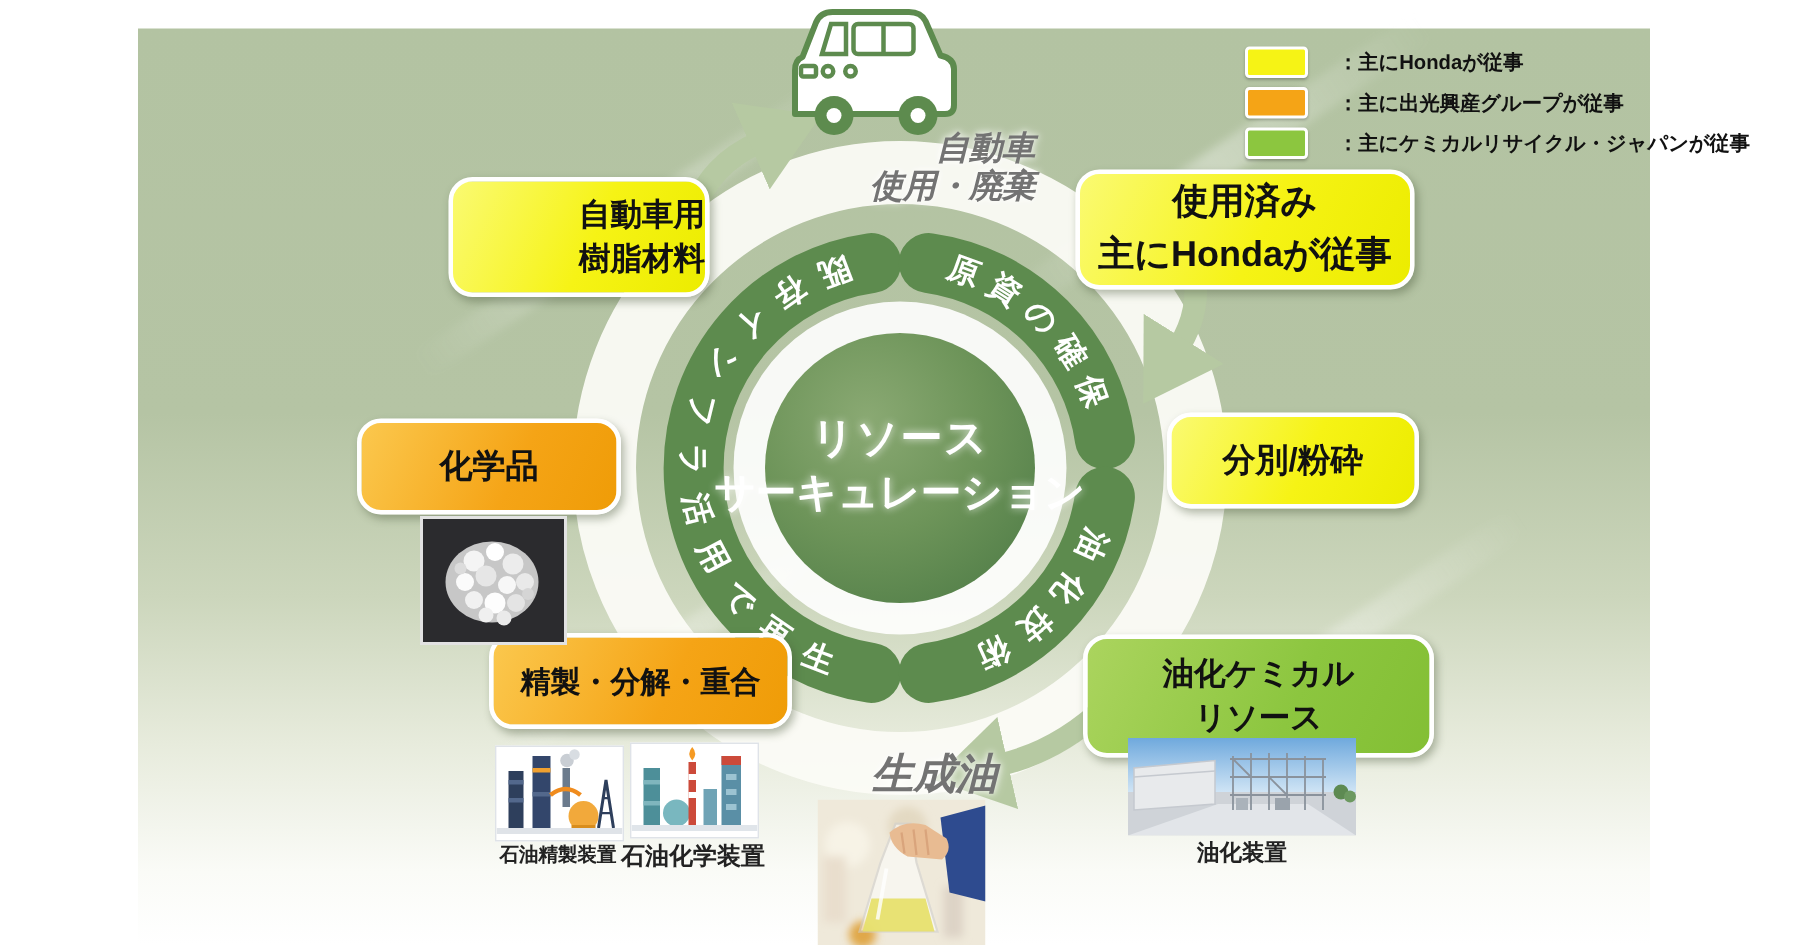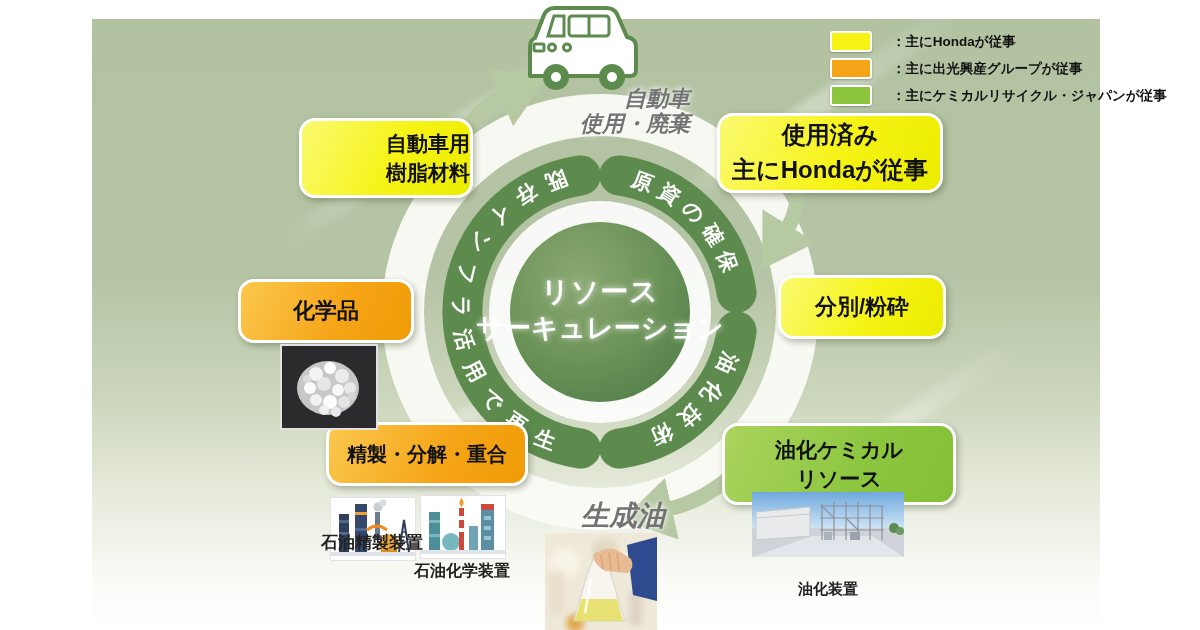--- a/index.html
+++ b/index.html
@@ -38,23 +38,23 @@
   .swatch{width:38px;height:17px;border:2px solid #fff;border-radius:3px;
           box-shadow:0 1px 2px rgba(0,0,0,.25);flex:none;}
   .legend-label{font-size:13.5px;font-weight:bold;color:#111;margin-left:20px;white-space:nowrap;}
   .photo{position:absolute;display:block;}
   .p-pellets{left:280px;top:344px;width:94px;height:82px;border:2px solid #e2e2e2;}
   .p-refinery{left:330px;top:497px;width:84px;height:62px;border:1px solid #dfe3e8;background:#fff;}
   .p-petro{left:420px;top:495px;width:84px;height:62px;border:1px solid #dfe3e8;background:#fff;}
   .p-flask{left:545px;top:533px;width:112px;height:97px;}
   .p-plant{left:752px;top:492px;width:152px;height:65px;}
   .caption{position:absolute;text-align:center;color:#222;font-weight:bold;}
-  .c-refinery{left:318px;top:531px;width:108px;font-size:17px;}
+  .c-refinery{left:318px;top:561px;width:108px;font-size:13px;}
   .c-petro{left:408px;top:561px;width:108px;font-size:16px;}
-  .c-plant{left:752px;top:559px;width:152px;font-size:15px;margin-top:21px;}
+  .c-plant{left:752px;top:559px;width:152px;font-size:15px;}
 </style>
 </head>
 <body>
 
 <div class="stage">
   <div class="panel"></div>
   <div class="streak s1"></div>
   <div class="streak s2"></div>
   <div class="streak s3"></div>
   <div class="streak s4"></div>

